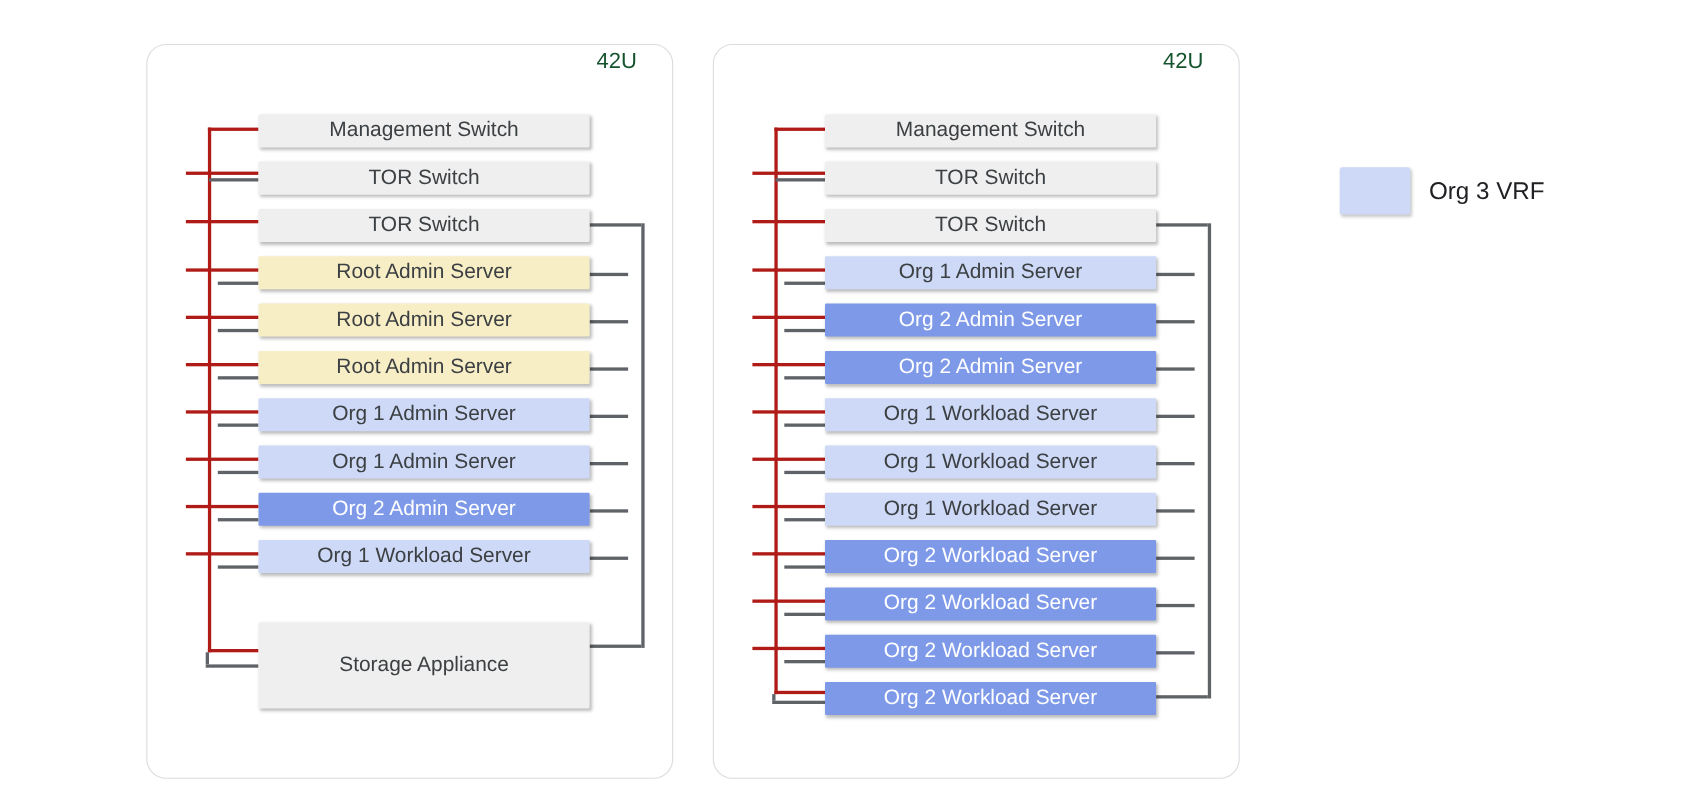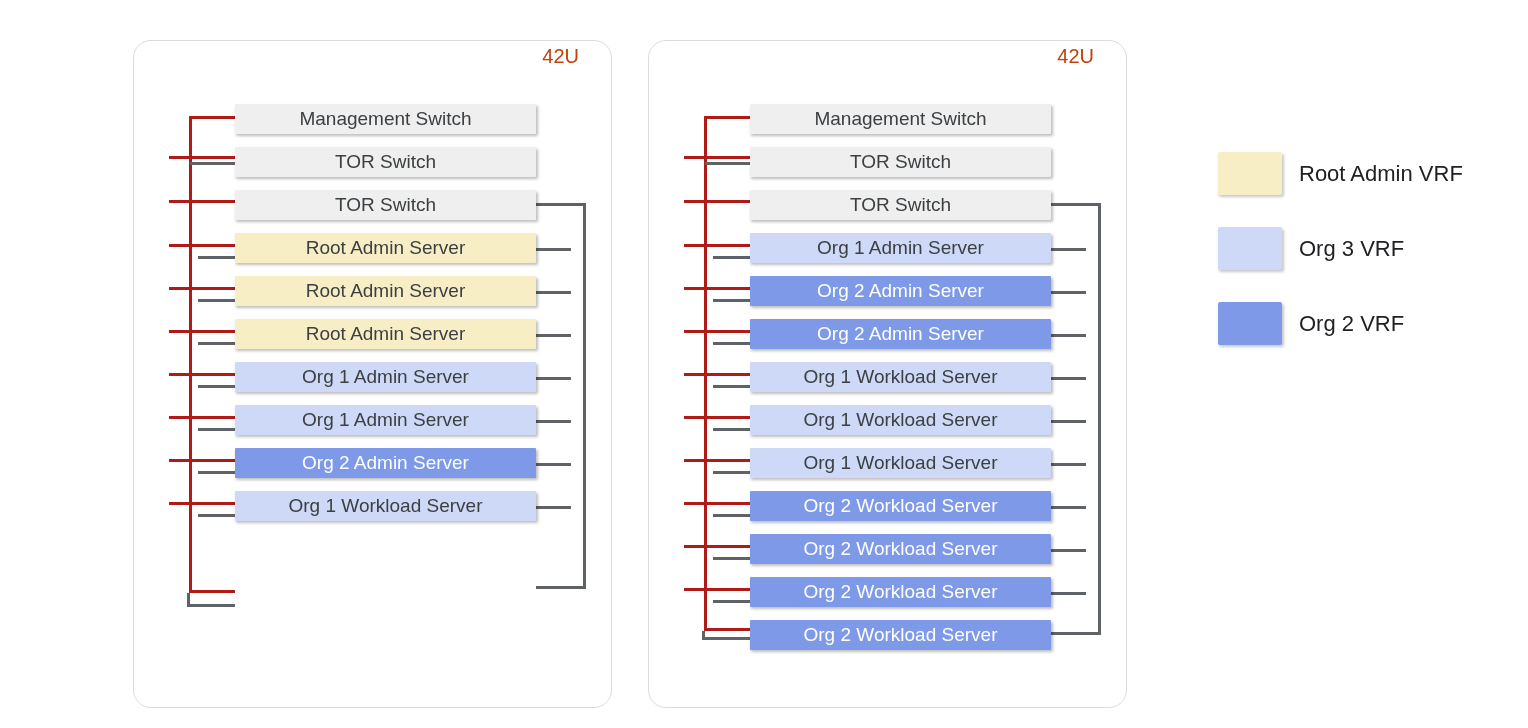--- a/index.html
+++ b/index.html
@@ -7,21 +7,21 @@
     width:1528px;height:728px;background:#ffffff;position:relative;overflow:hidden;
     font-family:"Liberation Sans",sans-serif;
   }
   .rack{
     position:absolute;top:40px;width:477px;height:666px;background:#ffffff;
     border:1.5px solid #DADCE0;border-radius:18px;
   }
   #rack-0{left:133px;}
   #rack-1{left:648px;}
   .rack-capacity{
-    position:absolute;top:4px;right:32px;font-size:20px;color:#c2410c;
+    position:absolute;top:4px;right:32px;font-size:20px;color:#14532d;
   }
   .line{position:absolute;}
   .unit{
     position:absolute;text-align:center;font-size:19px;border-radius:1px;
     box-shadow:1.5px 2px 3px rgba(0,0,0,.26);white-space:nowrap;
   }
   .legend{position:absolute;left:1218px;top:152px;}
   .legend-item{display:flex;align-items:center;margin-bottom:32px;}
   .legend-swatch{width:64px;height:43px;border-radius:2px;box-shadow:1.5px 2px 3px rgba(0,0,0,.22);}
   .legend-label{margin-left:17px;font-size:22px;color:#202124;}
@@ -66,20 +66,21 @@
     <div class="unit" style="top: 63px; left: 101px; width: 301px; height: 30px; line-height: 30px; background: rgb(239, 239, 239); color: rgb(60, 64, 67);">Management Switch</div>
     <div class="unit" style="top: 106px; left: 101px; width: 301px; height: 30px; line-height: 30px; background: rgb(239, 239, 239); color: rgb(60, 64, 67);">TOR Switch</div>
     <div class="unit" style="top: 149px; left: 101px; width: 301px; height: 30px; line-height: 30px; background: rgb(239, 239, 239); color: rgb(60, 64, 67);">TOR Switch</div>
     <div class="unit" style="top: 192px; left: 101px; width: 301px; height: 30px; line-height: 30px; background: rgb(248, 238, 198); color: rgb(60, 64, 67);">Root Admin Server</div>
     <div class="unit" style="top: 235px; left: 101px; width: 301px; height: 30px; line-height: 30px; background: rgb(248, 238, 198); color: rgb(60, 64, 67);">Root Admin Server</div>
     <div class="unit" style="top: 278px; left: 101px; width: 301px; height: 30px; line-height: 30px; background: rgb(248, 238, 198); color: rgb(60, 64, 67);">Root Admin Server</div>
     <div class="unit" style="top: 321px; left: 101px; width: 301px; height: 30px; line-height: 30px; background: rgb(205, 217, 247); color: rgb(60, 64, 67);">Org 1 Admin Server</div>
     <div class="unit" style="top: 364px; left: 101px; width: 301px; height: 30px; line-height: 30px; background: rgb(205, 217, 247); color: rgb(60, 64, 67);">Org 1 Admin Server</div>
     <div class="unit" style="top: 407px; left: 101px; width: 301px; height: 30px; line-height: 30px; background: rgb(125, 153, 232); color: rgb(255, 255, 255);">Org 2 Admin Server</div>
     <div class="unit" style="top: 450px; left: 101px; width: 301px; height: 30px; line-height: 30px; background: rgb(205, 217, 247); color: rgb(60, 64, 67);">Org 1 Workload Server</div>
+    <div class="unit" style="top: 525px; left: 101px; width: 301px; height: 78px; line-height: 78px; background: rgb(239, 239, 239); color: rgb(60, 64, 67);">Storage Appliance</div>
   </div>
 <div class="rack" id="rack-1">
     <div class="rack-capacity">42U</div>
     <div class="line" style="left: 55px; top: 75px; width: 2.5px; height: 514.5px; background: rgb(176, 27, 23);"></div>
     <div class="line" style="left: 449px; top: 162px; width: 2.5px; height: 431.5px; background: rgb(95, 99, 104);"></div>
     <div class="line" style="left: 55px; top: 75px; width: 46px; height: 2.5px; background: rgb(176, 27, 23);"></div>
     <div class="line" style="left: 35px; top: 115px; width: 66px; height: 2.5px; background: rgb(176, 27, 23);"></div>
     <div class="line" style="left: 56px; top: 121px; width: 45px; height: 2.5px; background: rgb(95, 99, 104);"></div>
     <div class="line" style="left: 35px; top: 159px; width: 66px; height: 2.5px; background: rgb(176, 27, 23);"></div>
     <div class="line" style="left: 402px; top: 162px; width: 47px; height: 2.5px; background: rgb(95, 99, 104);"></div>
@@ -123,24 +124,16 @@
     <div class="unit" style="top: 321px; left: 101px; width: 301px; height: 30px; line-height: 30px; background: rgb(205, 217, 247); color: rgb(60, 64, 67);">Org 1 Workload Server</div>
     <div class="unit" style="top: 364px; left: 101px; width: 301px; height: 30px; line-height: 30px; background: rgb(205, 217, 247); color: rgb(60, 64, 67);">Org 1 Workload Server</div>
     <div class="unit" style="top: 407px; left: 101px; width: 301px; height: 30px; line-height: 30px; background: rgb(205, 217, 247); color: rgb(60, 64, 67);">Org 1 Workload Server</div>
     <div class="unit" style="top: 450px; left: 101px; width: 301px; height: 30px; line-height: 30px; background: rgb(125, 153, 232); color: rgb(255, 255, 255);">Org 2 Workload Server</div>
     <div class="unit" style="top: 493px; left: 101px; width: 301px; height: 30px; line-height: 30px; background: rgb(125, 153, 232); color: rgb(255, 255, 255);">Org 2 Workload Server</div>
     <div class="unit" style="top: 536px; left: 101px; width: 301px; height: 30px; line-height: 30px; background: rgb(125, 153, 232); color: rgb(255, 255, 255);">Org 2 Workload Server</div>
     <div class="unit" style="top: 579px; left: 101px; width: 301px; height: 30px; line-height: 30px; background: rgb(125, 153, 232); color: rgb(255, 255, 255);">Org 2 Workload Server</div>
   </div>
 <div class="legend" id="legend">
     <div class="legend-item">
-      <div class="legend-swatch" style="background: rgb(248, 238, 198);"></div>
-      <div class="legend-label">Root Admin VRF</div>
-    </div>
-    <div class="legend-item">
       <div class="legend-swatch" style="background: rgb(205, 217, 247);"></div>
       <div class="legend-label">Org 3 VRF</div>
-    </div>
-    <div class="legend-item">
-      <div class="legend-swatch" style="background: rgb(125, 153, 232);"></div>
-      <div class="legend-label">Org 2 VRF</div>
     </div>
   </div>
 
 </body></html>

